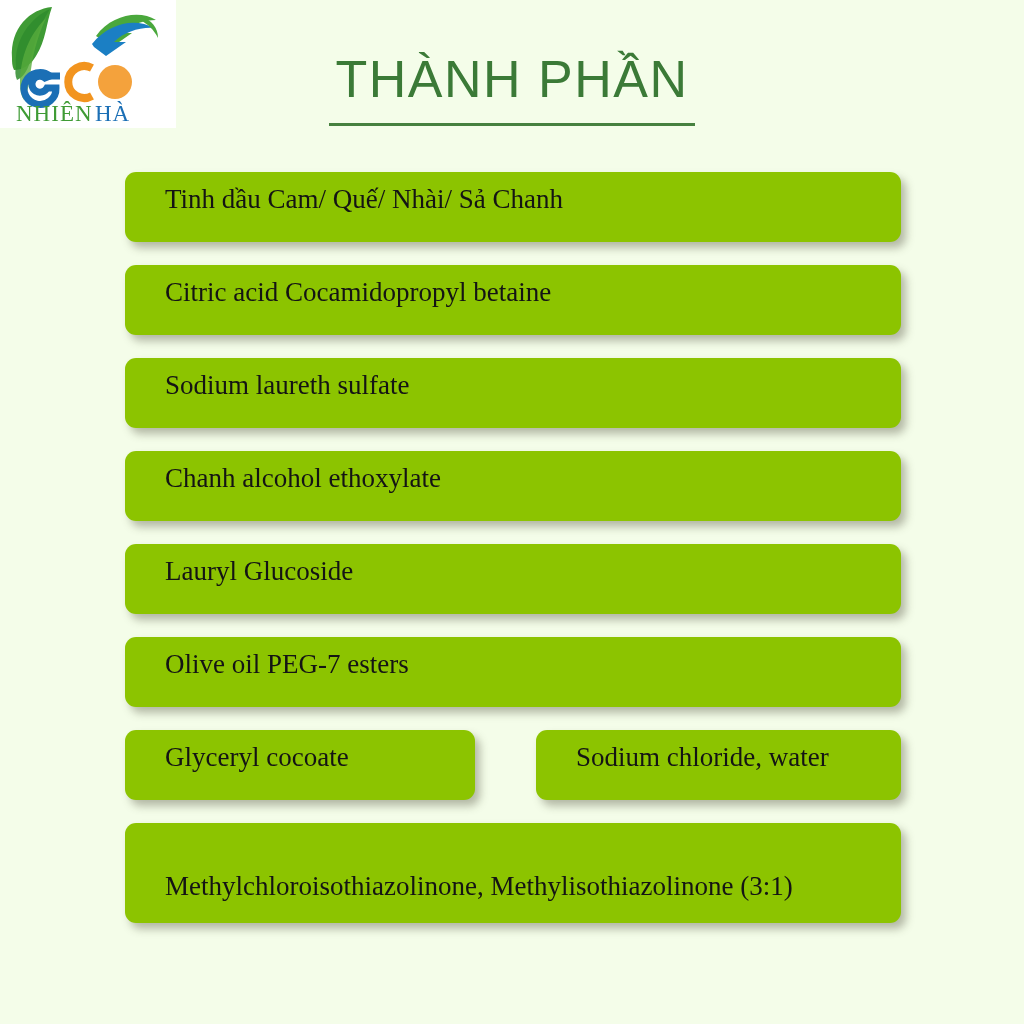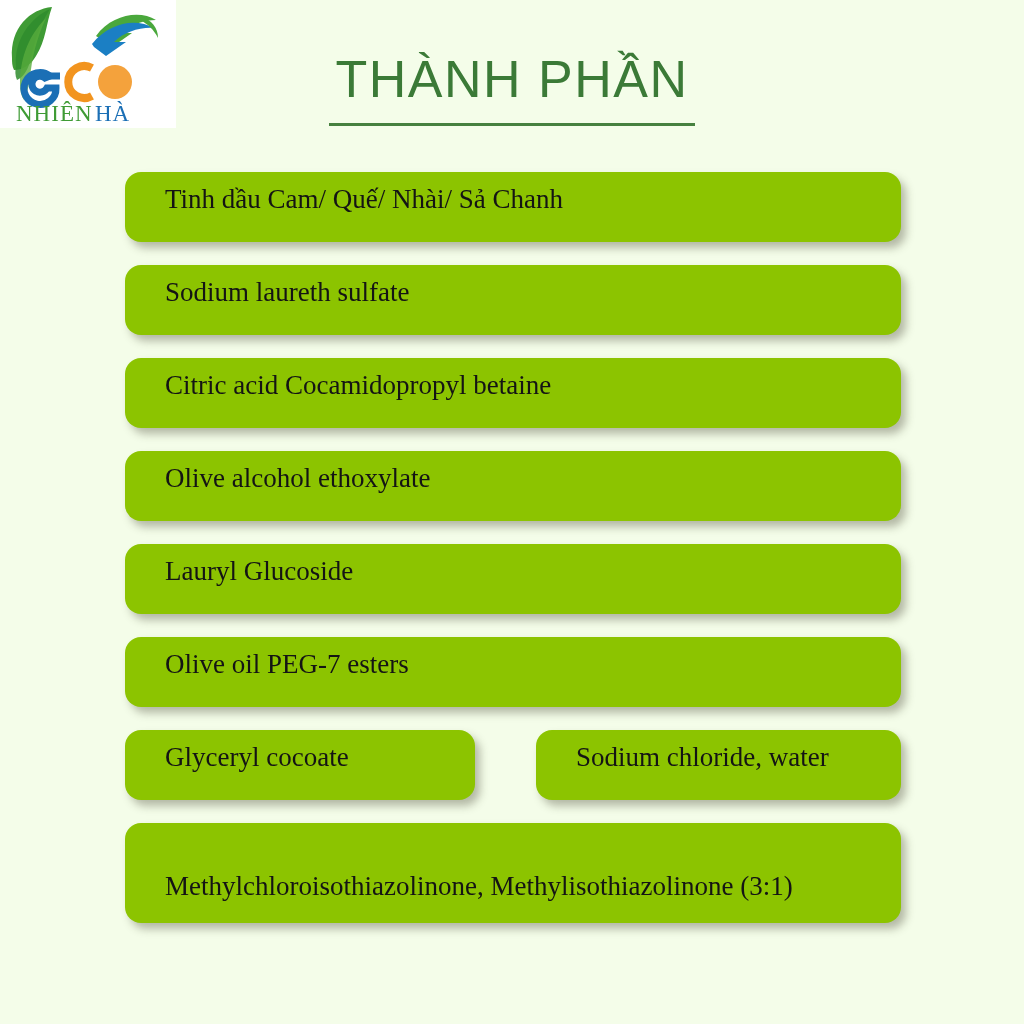--- a/index.html
+++ b/index.html
@@ -58,21 +58,21 @@
     left: 125px;
     top: 172px;
     width: 776px;
   }
   .pill-row {
     display: flex;
     margin-bottom: 23px;
   }
   .pill {
     background: #8cc400;
-    border-radius: 16px;
+    border-radius: 11px;
     box-shadow: 5px 6px 9px rgba(60, 60, 40, 0.35);
     color: #141414;
     font-size: 27px;
     line-height: 1.2;
     display: flex;
     align-items: center;
     padding: 0 0 16px 40px;
     box-sizing: border-box;
     height: 70px;
   }
@@ -135,33 +135,33 @@
 <div id="ingredient-list">
 
   <div class="pill-row">
     <div class="pill full">
       <span class="pill-text">Tinh dầu Cam/ Quế/ Nhài/ Sả Chanh</span>
     </div>
   </div>
 
   <div class="pill-row">
     <div class="pill full">
+      <span class="pill-text">Citric acid Cocamidopropyl betaine</span>
+    </div>
+  </div>
+
+  <div class="pill-row">
+    <div class="pill full">
       <span class="pill-text">Sodium laureth sulfate</span>
     </div>
   </div>
 
   <div class="pill-row">
     <div class="pill full">
-      <span class="pill-text">Citric acid Cocamidopropyl betaine</span>
-    </div>
-  </div>
-
-  <div class="pill-row">
-    <div class="pill full">
-      <span class="pill-text">Olive alcohol ethoxylate</span>
+      <span class="pill-text">Chanh alcohol ethoxylate</span>
     </div>
   </div>
 
   <div class="pill-row">
     <div class="pill full">
       <span class="pill-text">Lauryl Glucoside</span>
     </div>
   </div>
 
   <div class="pill-row">

